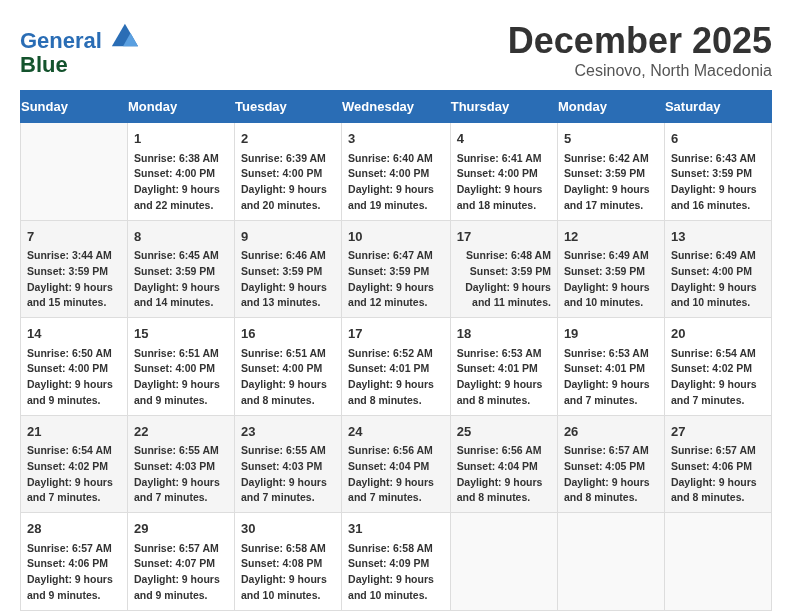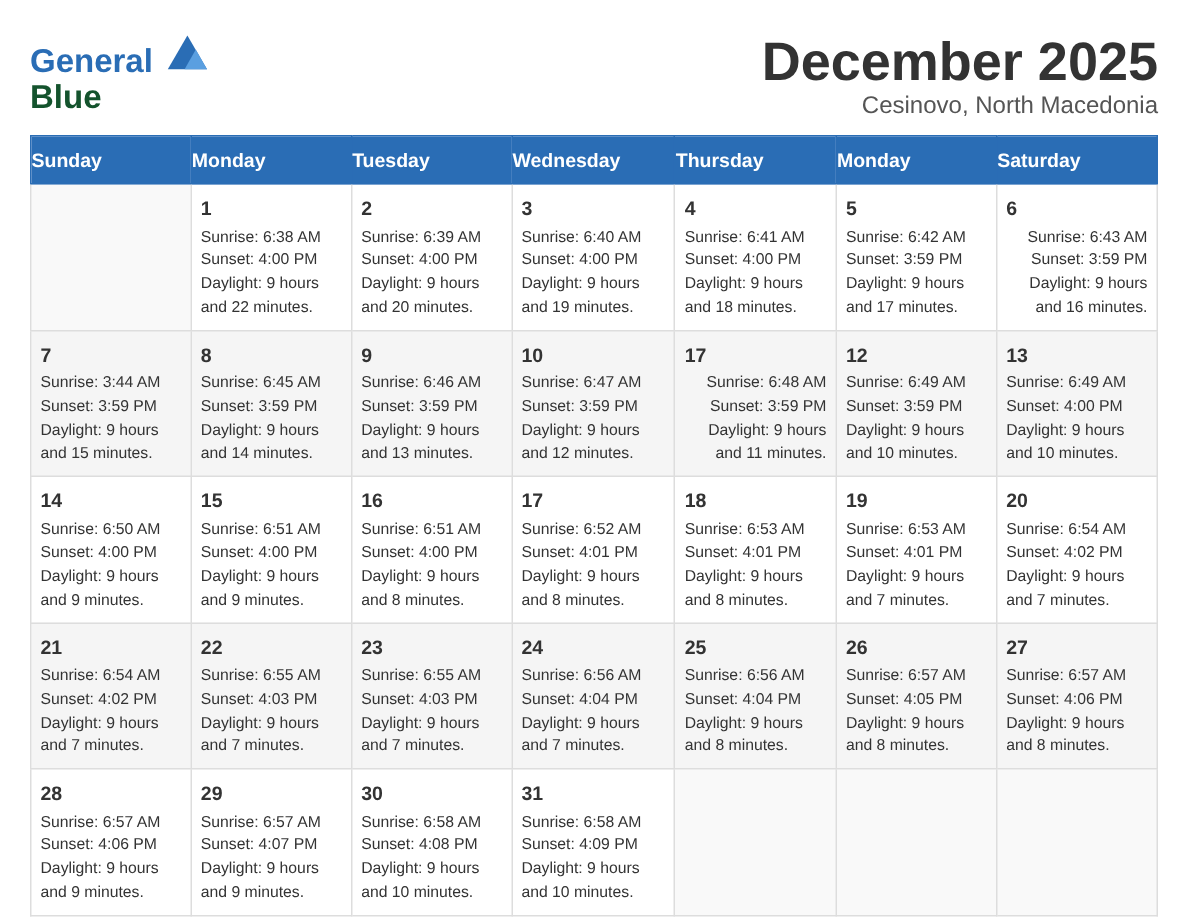--- a/index.html
+++ b/index.html
@@ -80,20 +80,21 @@
     .day-number {
       font-size: 13px;
       font-weight: bold;
       display: block;
       margin-bottom: 2px;
     }
     .day-info {
       font-size: 10.5px;
       color: #333;
       line-height: 1.5;
+      font-weight: bold;
     }
     .empty-cell {
       background: #f9f9f9;
     }
   </style>
 </head>
 <body>
 
 <div class="header">
   <div class="logo">
@@ -159,21 +160,21 @@
         </td>
         <td>
           <span class="day-number">5</span>
           <div class="day-info" style="white-space: pre-line;">Sunrise: 6:42 AM
 Sunset: 3:59 PM
 Daylight: 9 hours
 and 17 minutes.</div>
         </td>
         <td>
           <span class="day-number">6</span>
-          <div class="day-info" style="white-space: pre-line; text-align: right;">Sunrise: 6:43 AM
+          <div class="day-info" style="white-space: pre-line;">Sunrise: 6:43 AM
 Sunset: 3:59 PM
 Daylight: 9 hours
 and 16 minutes.</div>
         </td>
       </tr>
       <tr>
         <td>
           <span class="day-number">7</span>
           <div class="day-info" style="white-space: pre-line;">Sunrise: 3:44 AM
 Sunset: 3:59 PM

